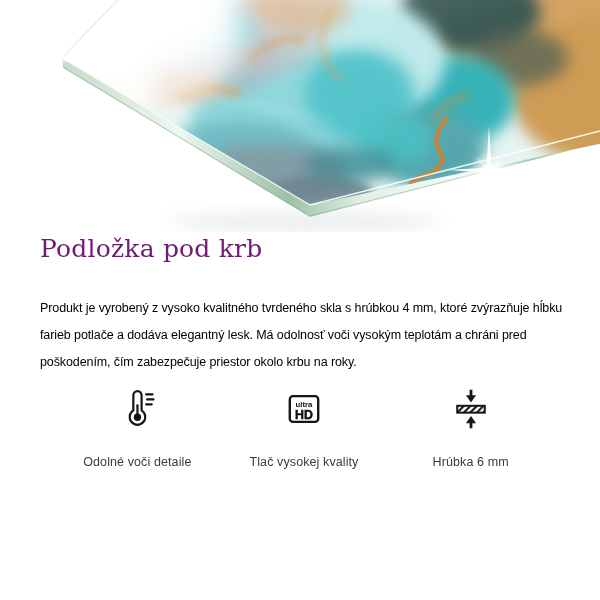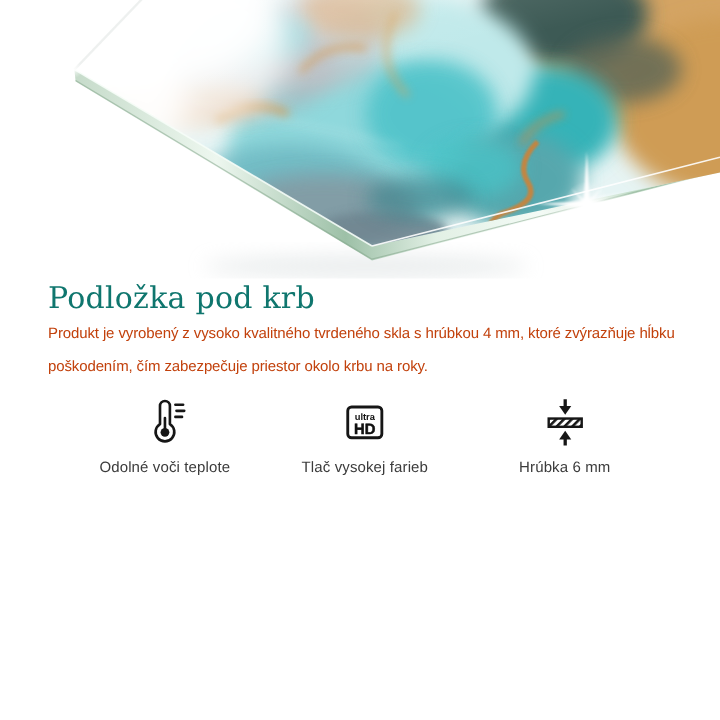--- a/index.html
+++ b/index.html
@@ -6,36 +6,36 @@
   body{
     width:600px;height:600px;overflow:hidden;background:#ffffff;
     font-family:"Liberation Sans", sans-serif;color:#1f1f1f;
   }
   .hero{position:relative;width:600px;height:232px;background:#ffffff;}
   .hero svg{display:block;}
   .content{padding:0 40px;}
   .title{
     margin-top:7px;
     font-family:"DejaVu Serif", serif;
-    font-size:25px;line-height:33px;color:#0f766e;
+    font-size:25px;line-height:33px;color:#701a75;
     letter-spacing:0.2px;
   }
   .desc{
-    margin-top:0;
-    font-size:12.5px;line-height:27px;color:#c2410c;letter-spacing:-0.1px;
+    margin-top:30px;
+    font-size:12.5px;line-height:27px;color:#000000;letter-spacing:-0.1px;
   }
   .desc div{white-space:nowrap;}
   .features{
     margin-top:11px;
     display:grid;grid-template-columns:1fr 1fr 1fr;
     row-gap:21px;
     padding:0 6px 0 14px;
   }
   .feature{
-    display:flex;flex-direction:column;align-items:center;gap:8px;
+    display:flex;flex-direction:column;align-items:center;gap:24px;
   }
   .feature .ic{width:44px;height:44px;}
   .feature .lbl{
     font-size:12.5px;color:#3b3b3b;letter-spacing:0.1px;
   }
 </style>
 </head>
 <body>
 
 <div class="hero">
@@ -145,46 +145,47 @@
   </svg>
 </div>
 
 <div class="content">
   <h1 class="title" style="margin:0;font-weight:400;">
     <div>Podložka pod krb</div>
   </h1>
 
   <div class="desc">
     <div>Produkt je vyrobený z vysoko kvalitného tvrdeného skla s hrúbkou 4 mm, ktoré zvýrazňuje hĺbku</div>
+    <div>farieb potlače a dodáva elegantný lesk. Má odolnosť voči vysokým teplotám a chráni pred</div>
     <div>poškodením, čím zabezpečuje priestor okolo krbu na roky.</div>
   </div>
 
   <div class="features">
 
     <div class="feature">
       <svg class="ic" viewBox="0 0 48 48">
         <g stroke="#161616" stroke-width="2.4" fill="none" stroke-linecap="round" stroke-linejoin="round">
           <path d="M20 9 a4.5 4.5 0 0 1 9 0 v16.5 a8.5 8.5 0 1 1 -9 0 z"></path>
           <line x1="24.5" y1="20" x2="24.5" y2="29"></line>
           <line x1="34" y1="8" x2="41" y2="8"></line>
           <line x1="35" y1="13.5" x2="42" y2="13.5"></line>
           <line x1="34" y1="19" x2="40" y2="19"></line>
         </g>
         <circle cx="24.5" cy="33" r="4" fill="#161616"></circle>
       </svg>
-      <span class="lbl">Odolné voči teplote</span>
+      <span class="lbl">Odolné voči detaile</span>
     </div>
 
     <div class="feature">
       <svg class="ic" viewBox="0 0 48 48">
         <rect x="8.5" y="10" width="31" height="28" rx="3.5" fill="none" stroke="#161616" stroke-width="2.6"></rect>
         <text x="24" y="21.5" font-size="8.5" font-weight="700" text-anchor="middle" fill="#111111" font-family="Liberation Sans, sans-serif">ultra</text>
         <text x="24" y="34.5" font-size="13.5" font-weight="700" text-anchor="middle" fill="#111111" stroke="#111111" stroke-width="0.5" font-family="Liberation Sans, sans-serif">HD</text>
       </svg>
-      <span class="lbl">Tlač vysokej farieb</span>
+      <span class="lbl">Tlač vysokej kvality</span>
     </div>
 
 
 
 
     <div class="feature">
       <svg class="ic" viewBox="0 0 48 48">
         <defs>
           <pattern id="hatch" width="5" height="5" patternUnits="userSpaceOnUse" patternTransform="rotate(45)">
             <rect width="2.3" height="5" fill="#161616"></rect>

